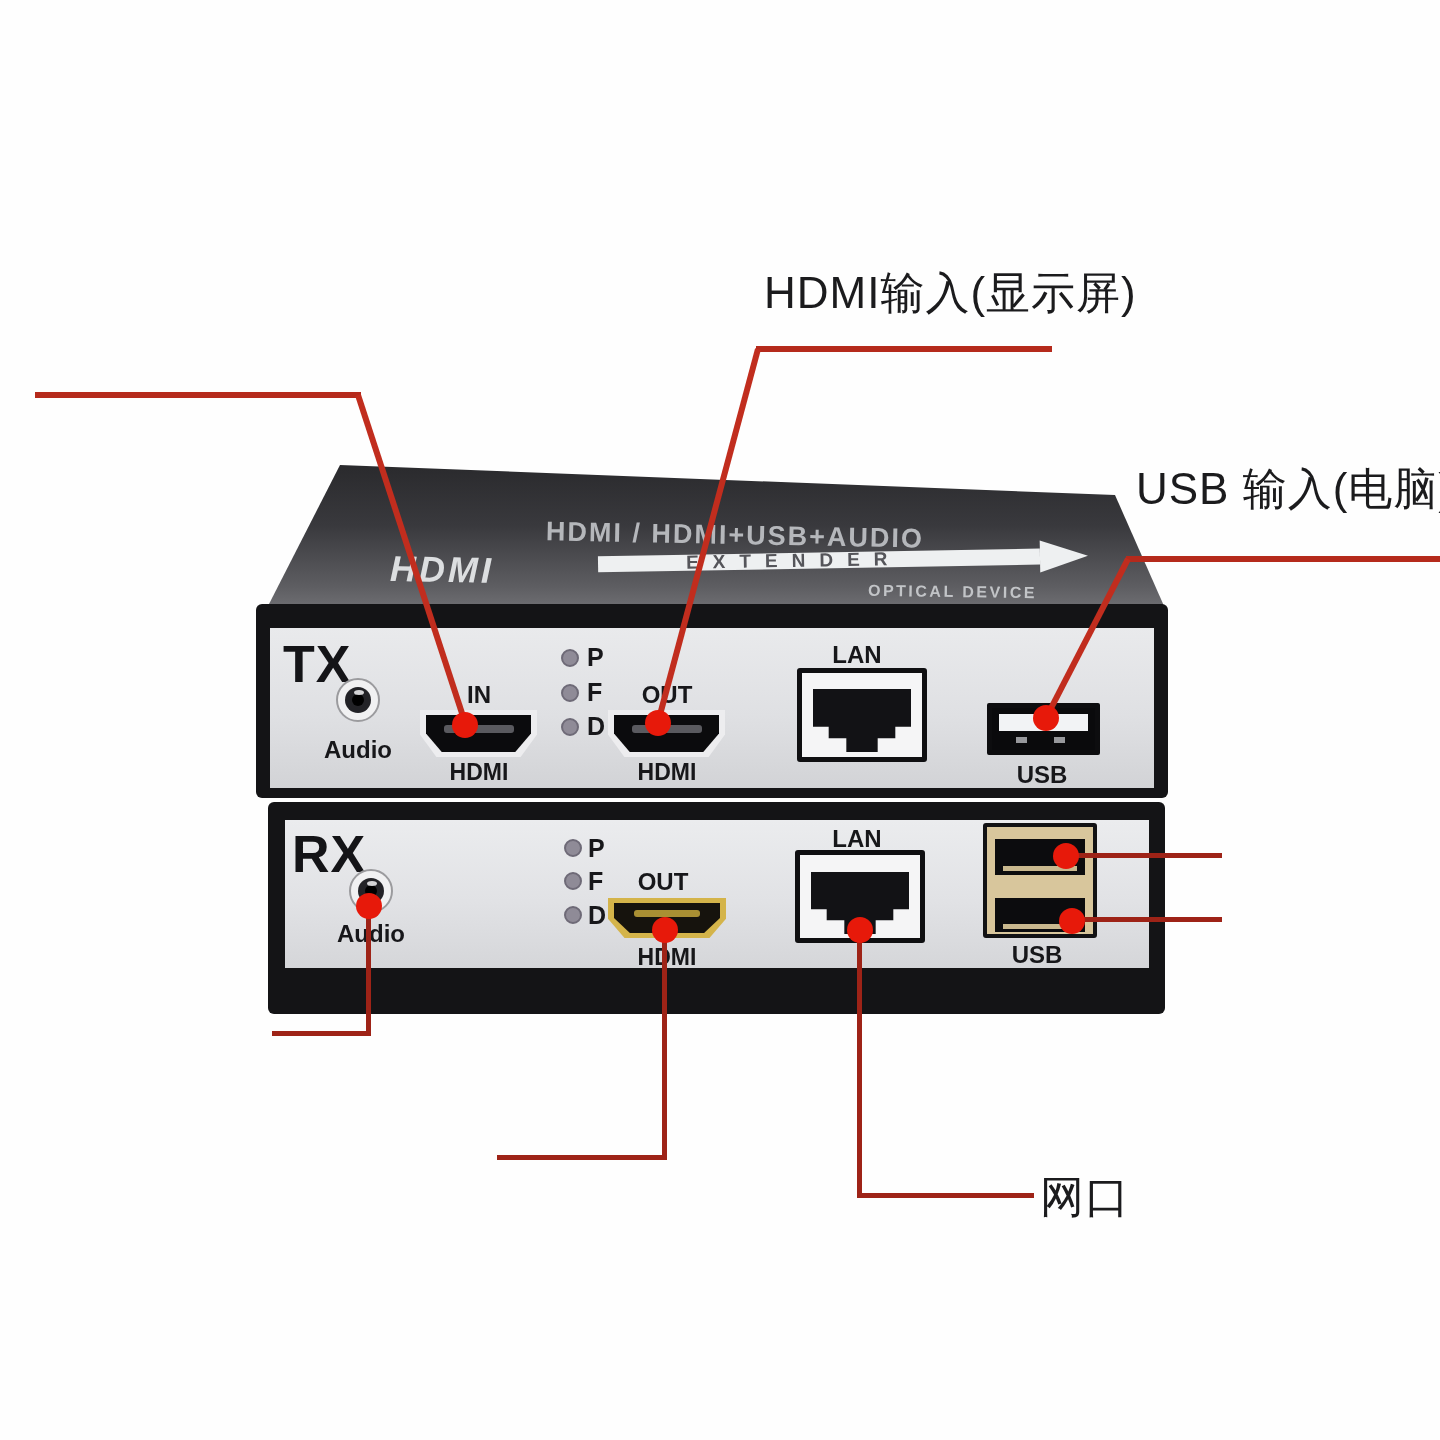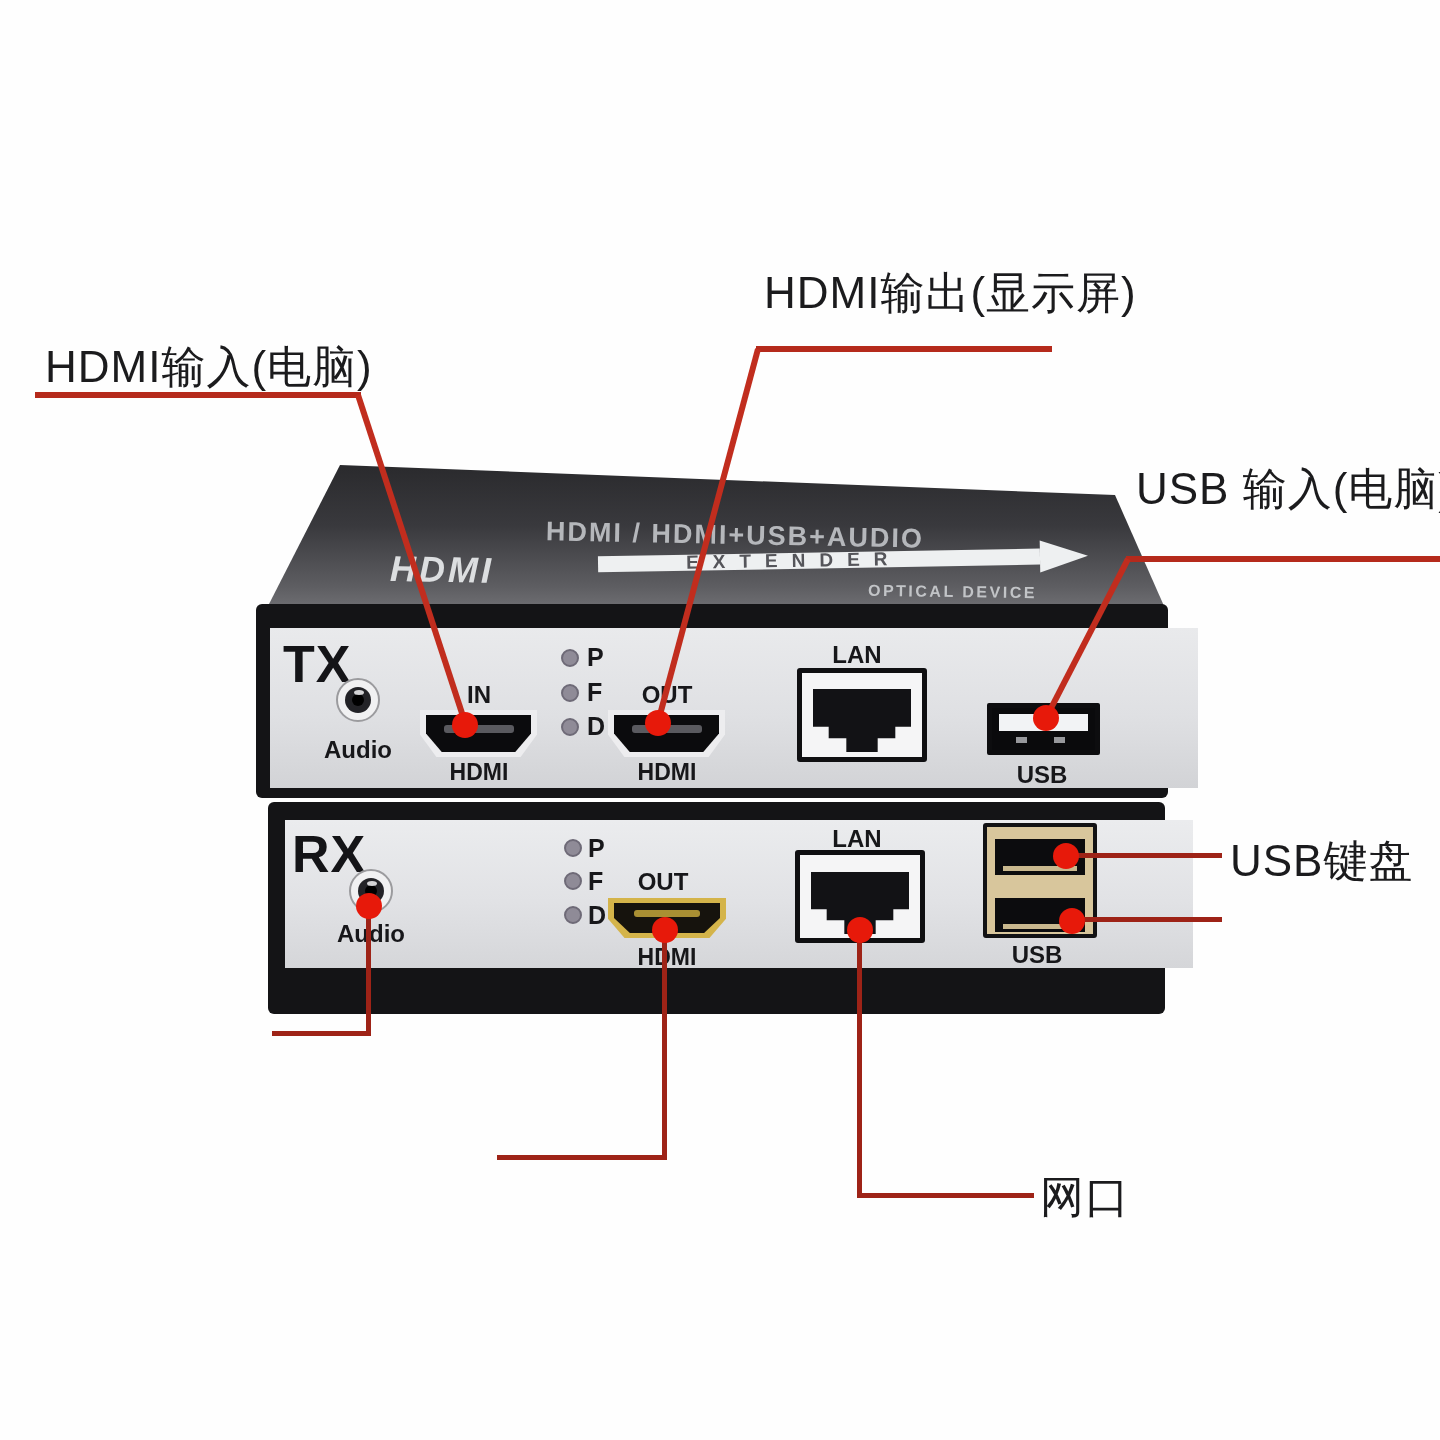--- a/index.html
+++ b/index.html
@@ -10,21 +10,21 @@
   .uline{position:absolute;height:6px;background:#b52a1c;z-index:25;}
   .dline{position:absolute;height:6px;background:#c12d1e;transform-origin:0 50%;z-index:25;}
   .vline{position:absolute;width:5px;background:#9e2317;z-index:25;}
   .hline{position:absolute;height:5px;background:#9e2317;z-index:25;}
   .cdot{position:absolute;width:26px;height:26px;border-radius:50%;background:#e7190a;z-index:26;}
   
   .topface{position:absolute;left:268px;top:465px;width:900px;height:151px;z-index:2;
            background:linear-gradient(180deg,#2a2a2d 0%,#39393d 40%,#5d5d61 80%,#757579 100%);
            clip-path:polygon(72px 0px,847px 30px,900px 150px,0px 141px);}
   .chassis{position:absolute;background:#141416;border-radius:6px;z-index:3;}
-  .panel{position:absolute;background:linear-gradient(180deg,#e9eaec 0%,#dfe0e3 55%,#d2d3d6 100%);padding-left:44px;}
+  .panel{position:absolute;background:linear-gradient(180deg,#e9eaec 0%,#dfe0e3 55%,#d2d3d6 100%);}
   .unit-name{position:absolute;font-size:52px;font-weight:bold;color:#141417;letter-spacing:1px;}
   .plabel{position:absolute;font-size:24px;font-weight:bold;color:#17171a;text-align:center;width:80px;white-space:nowrap;}
   .led{position:absolute;width:18px;height:18px;border-radius:50%;background:#8f8b97;border:2px solid #6e6a77;box-sizing:border-box;}
   .ledtxt{position:absolute;font-size:25px;font-weight:bold;color:#17171a;}
   
   .jack{position:absolute;width:44px;height:44px;border-radius:50%;background:#f1f1f2;border:2px solid #9b9b9e;box-sizing:border-box;}
   .jack .mid{position:absolute;left:7px;top:7px;width:26px;height:26px;border-radius:50%;background:#232327;}
   .jack .hole{position:absolute;left:14px;top:14px;width:12px;height:12px;border-radius:50%;background:#000;}
   .jack .hi{position:absolute;left:16px;top:10px;width:10px;height:5px;border-radius:50%;background:#e8e8ea;opacity:.9;}
   
@@ -159,24 +159,22 @@
             <div class="edge" style="bottom:4px;"></div>
           </div>
         <div class="p" style="top:71px;height:34px;">
             <div class="edge" style="bottom:3px;"></div>
           </div>
       </div>
       <div class="plabel" style="left:712px;top:121px;">USB</div>
     </div>
   </div>
 
-  <div class="clabel" style="left:45px;top:338px;">HDMI输入(电脑)</div>
-  <div class="clabel" style="left:764px;top:264px;">HDMI输出(显示屏)</div>
+  <div class="clabel" style="left:764px;top:264px;">HDMI输入(显示屏)</div>
   <div class="clabel" style="left:1136px;top:460px;">USB 输入(电脑)</div>
-  <div class="clabel" style="left:1230px;top:832px;">USB键盘</div>
   <div class="clabel" style="left:1040px;top:1168px;">网口</div>
 
   <div class="uline" style="left:35px;top:392px;width:326px;"></div>
   <div class="uline" style="left:756px;top:346px;width:296px;"></div>
   <div class="uline" style="left:1126px;top:556px;width:314px;"></div>
 
   <div class="dline" style="left:358px;top:392px;width:344px;transform:rotate(71.9deg);"></div>
   <div class="dline" style="left:758px;top:346px;width:385px;transform:rotate(105deg);"></div>
   <div class="dline" style="left:1128px;top:556px;width:179px;transform:rotate(117.3deg);"></div>
 

